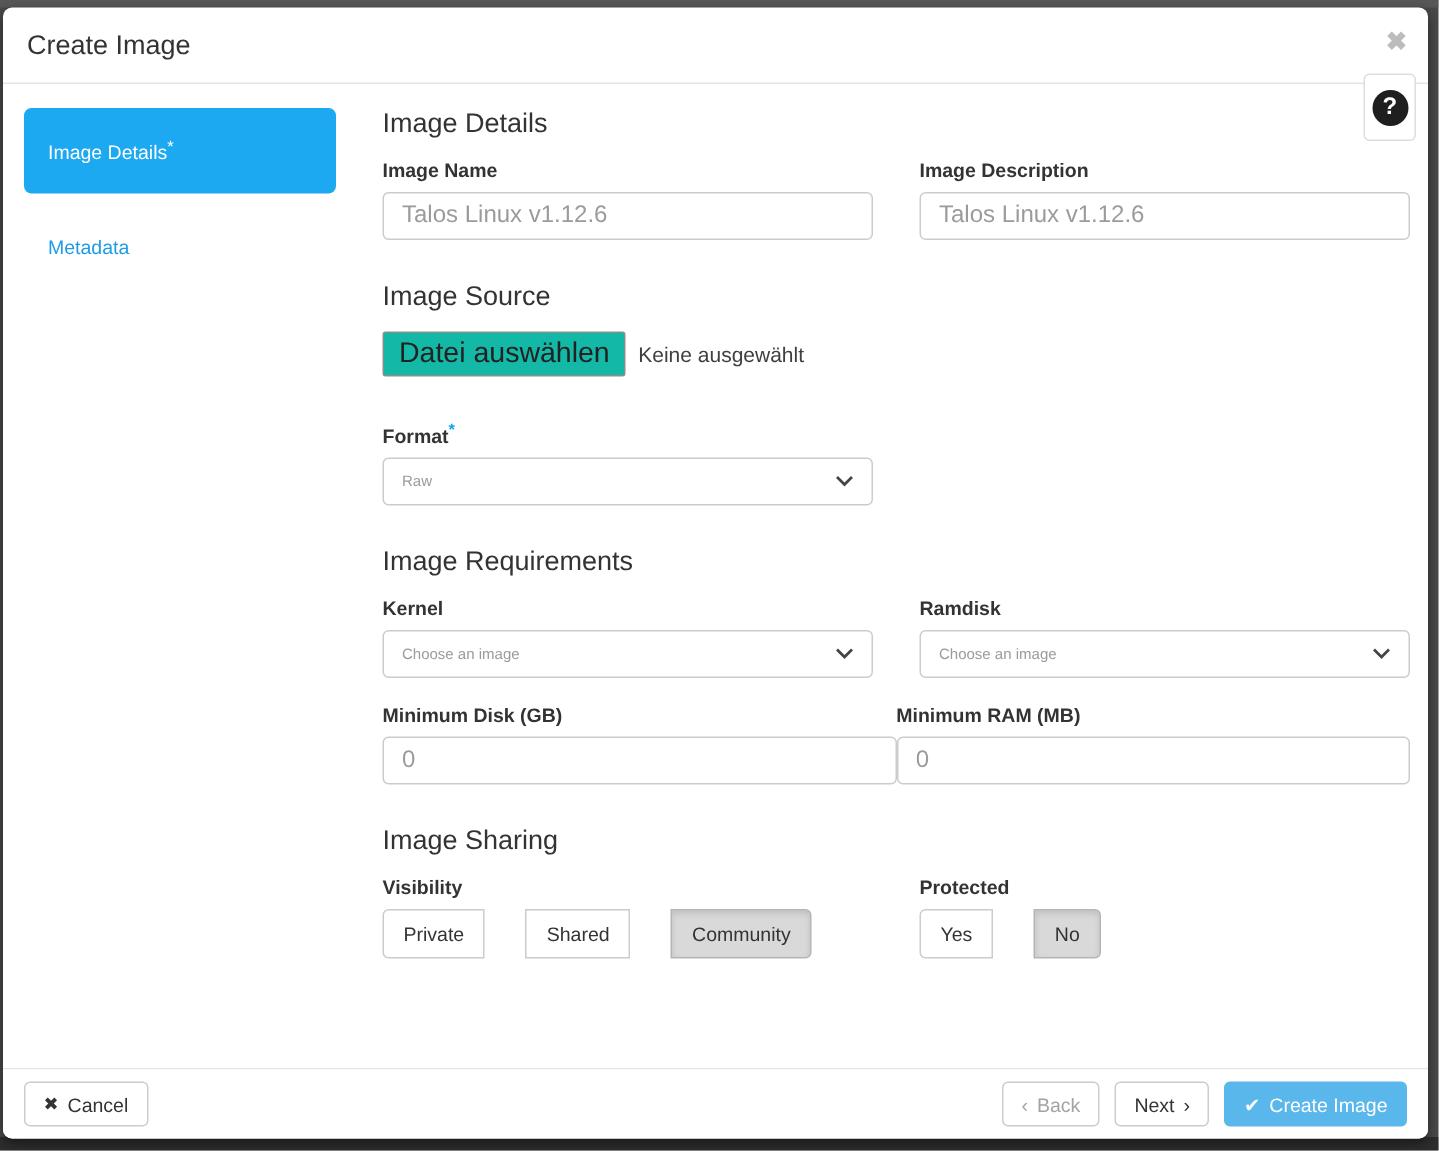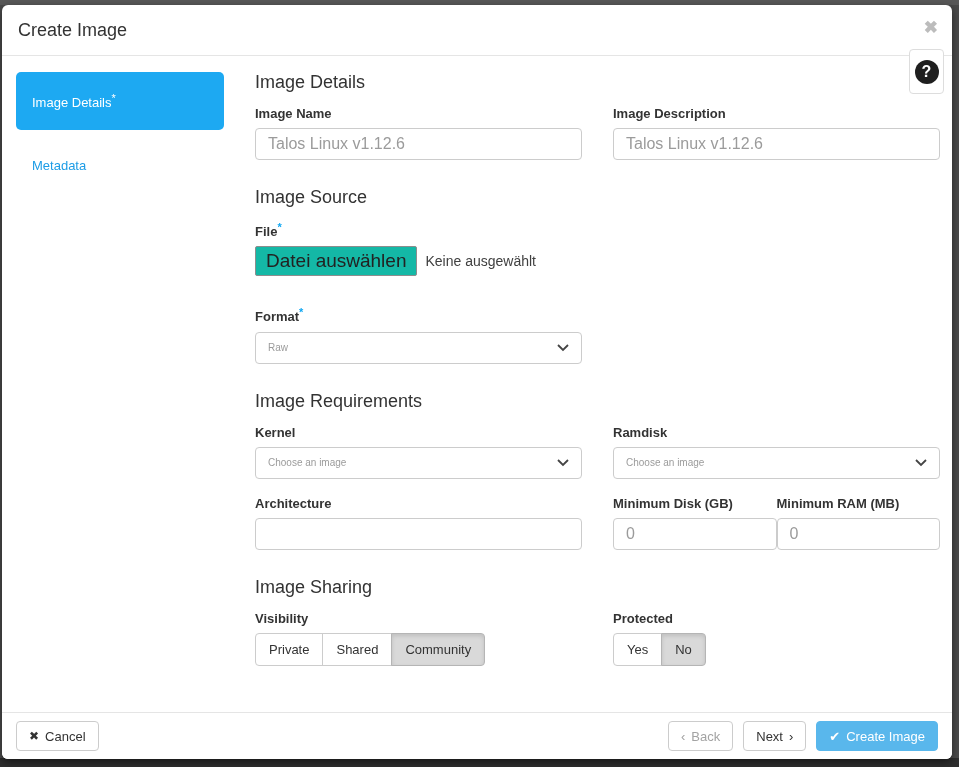--- a/index.html
+++ b/index.html
@@ -126,21 +126,21 @@
     border-radius: 2px;
     padding: 3px 10px;
     cursor: pointer;
     font-family: "Liberation Sans", sans-serif;
   }
   .file-status { font-size: 14px; color: #404040; margin-left: 8px; }
 
   .section { margin-top: 27px; }
   .row-gap { margin-top: 17px; }
 
-  .btn-group { display: inline-flex; }
+  .btn-group { display: inline-flex; gap: 28px; }
   .toggle-btn {
     font-size: 13px; color: #333;
     background: #fff;
     border: 1px solid #ccc;
     padding: 8px 13px;
     cursor: pointer;
     font-family: "Liberation Sans", sans-serif;
   }
   .toggle-btn + .toggle-btn { margin-left: -1px; }
   .toggle-btn:first-child { border-radius: 4px 0 0 4px; }
@@ -223,21 +223,20 @@
         </div>
         <div class="col">
           <label class="field-label">Image Description</label>
           <input class="text-input" type="text" value="Talos Linux v1.12.6" style="">
         </div>
       </div>
 
       <div class="section">
         <h2 class="section-heading">Image Source</h2>
 
-        <label class="field-label"><span>File</span><sup class="req">*</sup></label>
         <div class="file-control">
           <button class="file-btn">Datei auswählen</button>
           <span class="file-status">Keine ausgewählt</span>
         </div>
 
         <div class="form-row">
           <div class="col">
             <label class="field-label"><span>Format</span><sup class="req">*</sup></label>
             <div class="select">
               <span>Raw</span>
@@ -268,24 +267,20 @@
             <div class="select">
               <span>Choose an image</span>
               <svg width="12" height="8" viewBox="0 0 12 8">
                   <path d="M1 1l5 5 5-5" stroke="#444" stroke-width="1.8" fill="none"></path>
                 </svg>
             </div>
           </div>
         </div>
 
         <div class="form-row row-gap">
-          <div class="col">
-            <label class="field-label">Architecture</label>
-            <input class="text-input" type="text" value="" style="">
-          </div>
           <div class="col">
             <div class="sub-row">
               <div class="col">
                 <label class="field-label">Minimum Disk (GB)</label>
                 <input class="text-input" type="text" value="0" style="">
               </div>
               <div class="col">
                 <label class="field-label">Minimum RAM (MB)</label>
                 <input class="text-input" type="text" value="0" style="">
               </div>

